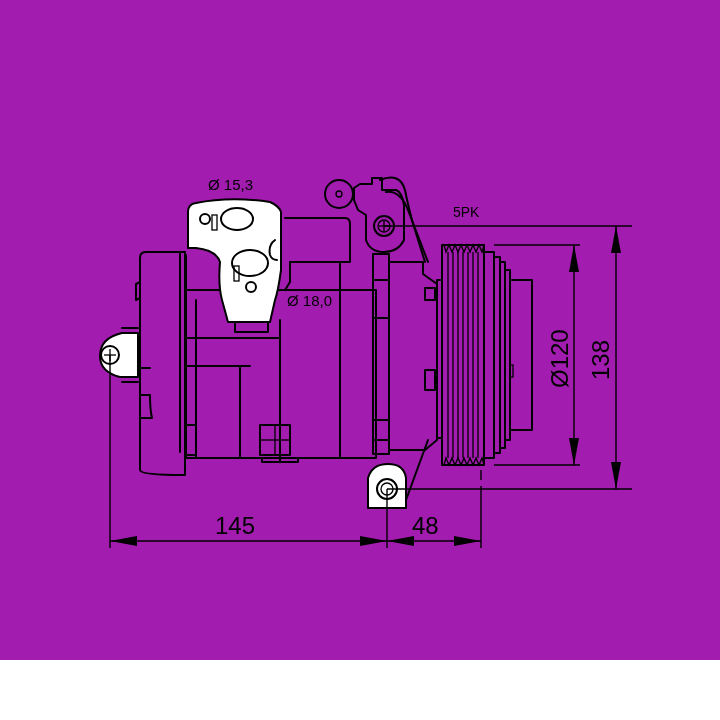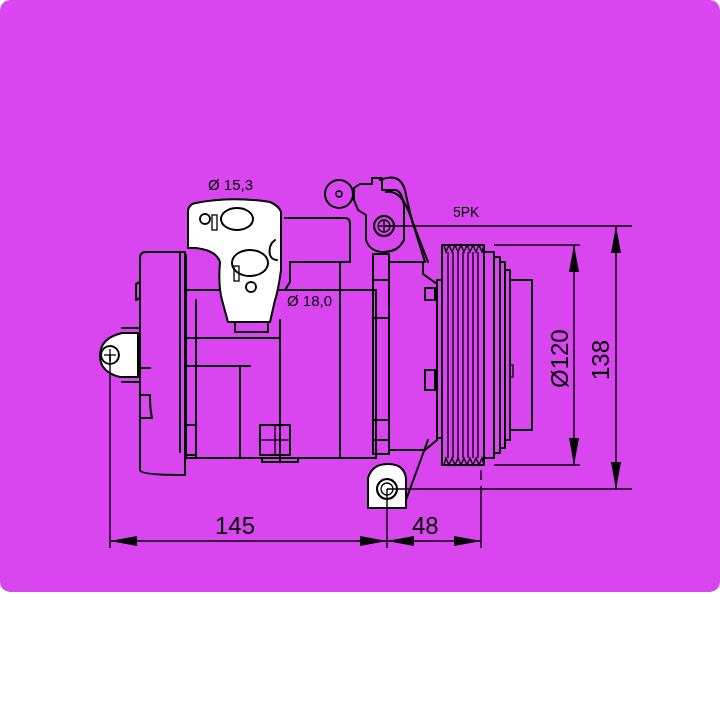--- a/index.html
+++ b/index.html
@@ -1,16 +1,16 @@
 <!DOCTYPE html>
 <html><head>
 <meta charset="utf-8">
 <style>
   html, body { margin: 0; padding: 0; background: #ffffff; }
-  #stage { position: relative; width: 720px; height: 592px; background: #d946ef; overflow: hidden; border-radius: 10px; }
+  #stage { position: relative; width: 720px; height: 660px; background: #a21caf; overflow: hidden; }
   svg { position: absolute; left: 0; top: 0; }
   .ln { fill: none; stroke: #000; stroke-width: 2; stroke-linejoin: round; stroke-linecap: round; }
   .thin { fill: none; stroke: #000; stroke-width: 1.3; }
   .dim { fill: none; stroke: #000; stroke-width: 1.4; }
   .wf { fill: #fff; stroke: #000; stroke-width: 2; stroke-linejoin: round; }
   .arrow { fill: #000; stroke: none; }
   .lbl { font-family: "Liberation Sans", sans-serif; fill: #000; }
 </style>
 </head>
 <body>

